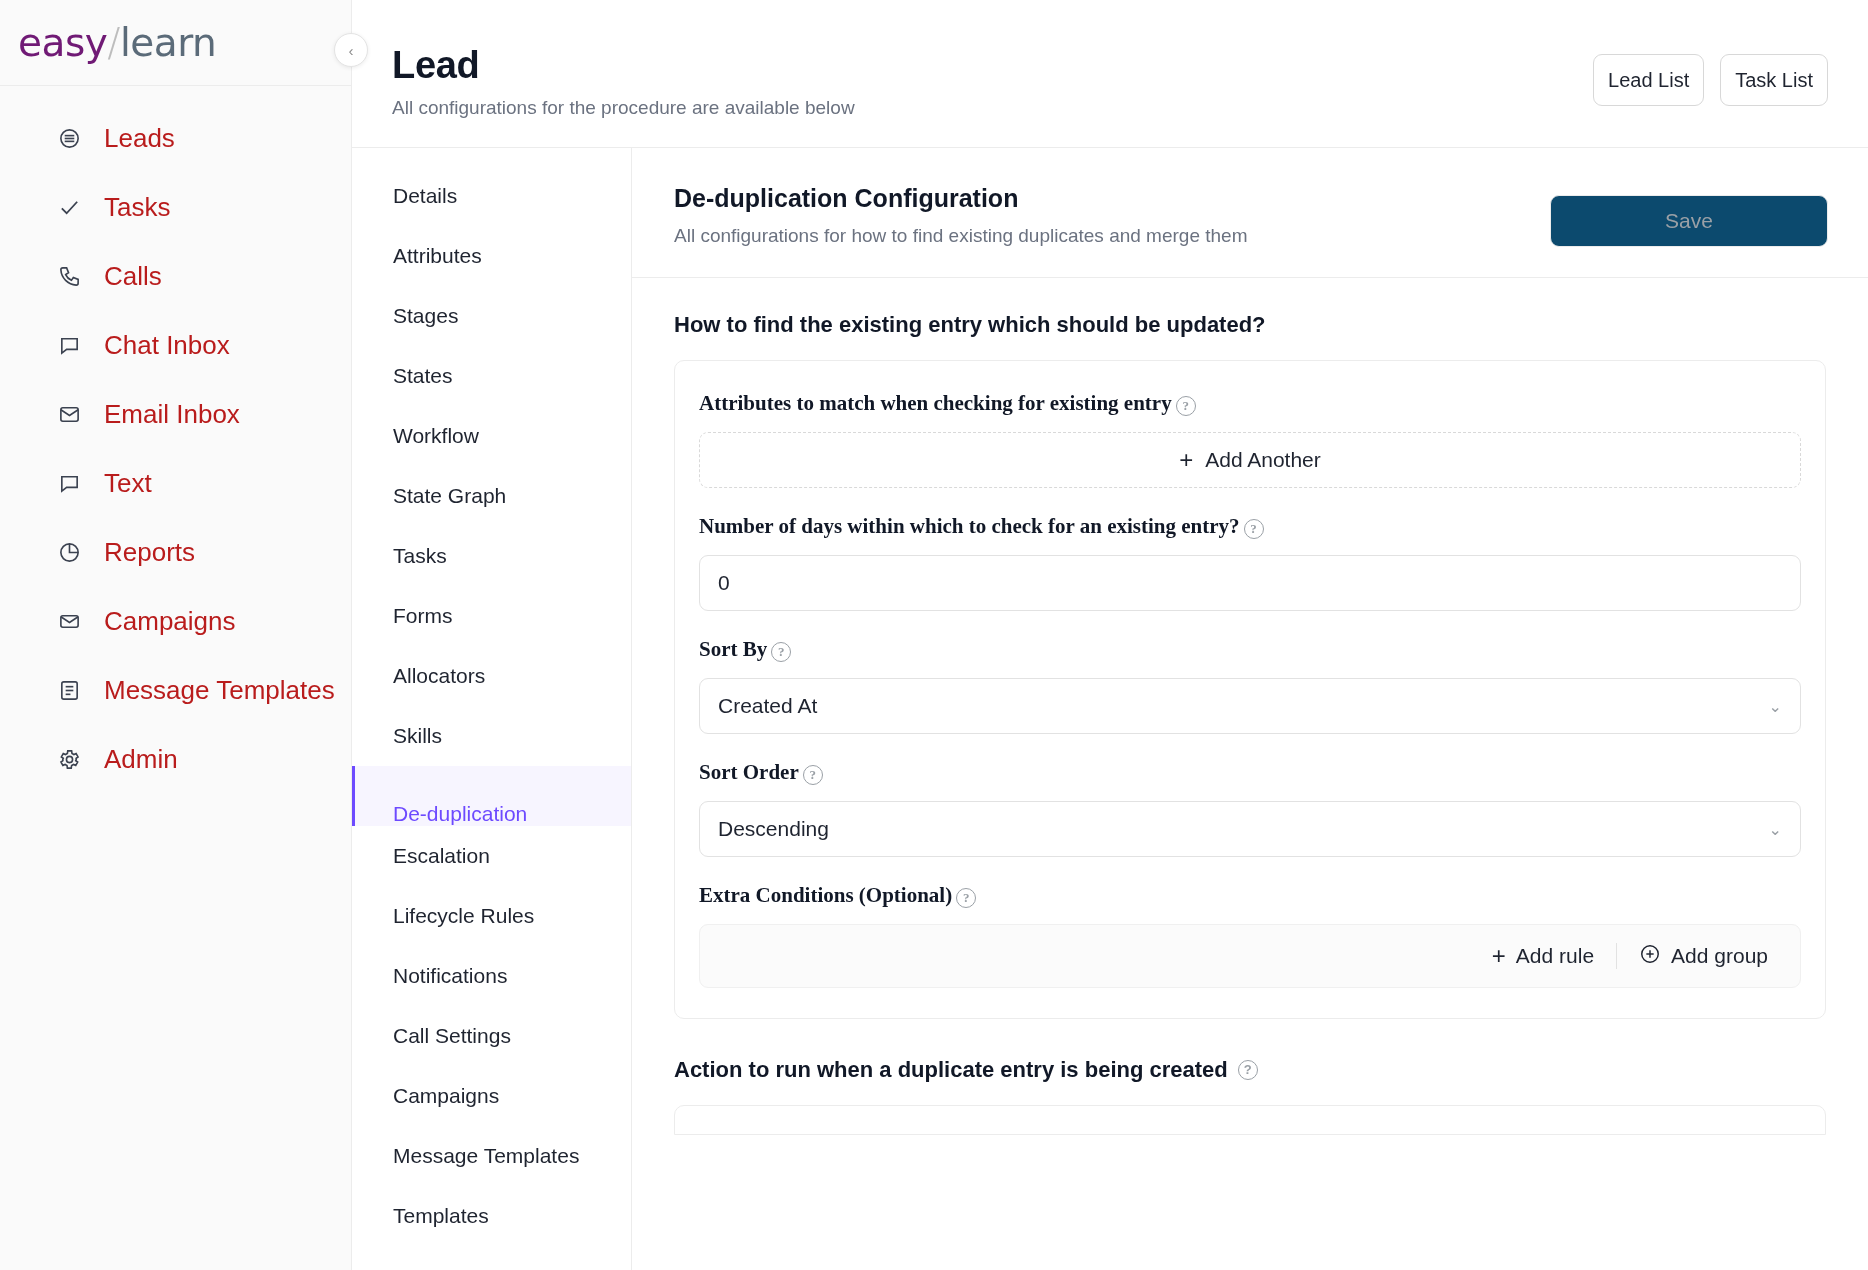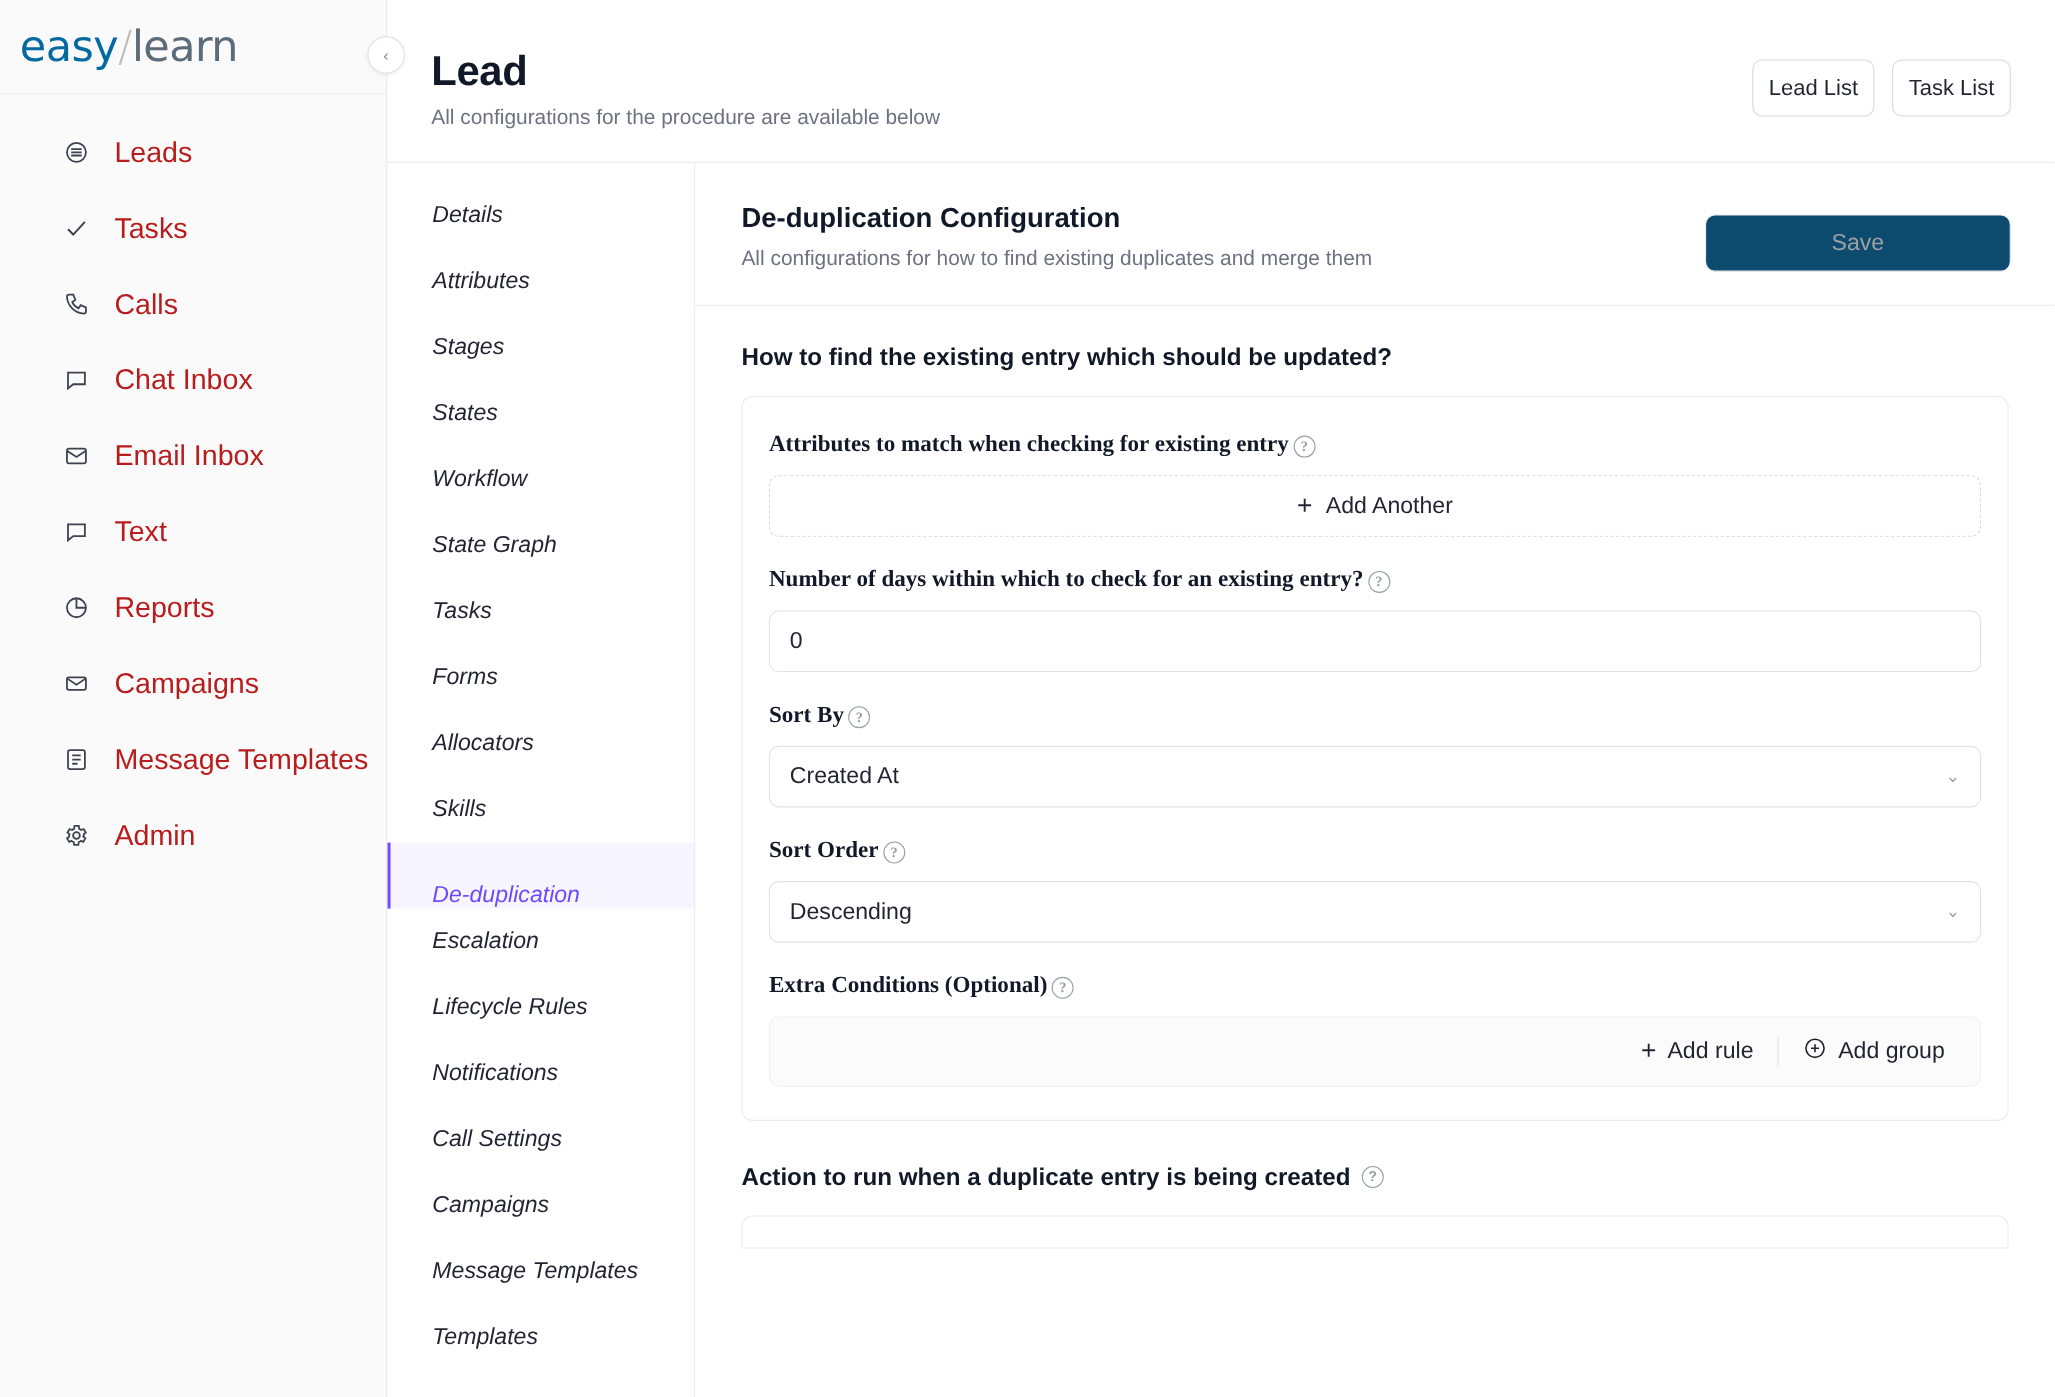--- a/index.html
+++ b/index.html
@@ -27,21 +27,21 @@
     display: flex;
     align-items: center;
     padding-left: 18px;
     border-bottom: 1px solid #ececec;
   }
   .brand-text {
     font-size: 39px;
     letter-spacing: -0.5px;
     font-family: "DejaVu Sans", sans-serif;
   }
-  .brand-easy { color: #0369a1; }
+  .brand-easy { color: #701a75; }
   .brand-slash { color: #bdbdbd; font-weight: 300; }
   .brand-learn { color: #5b6b79; }
 
   .nav { padding-top: 18px; }
   .nav-item {
     display: flex;
     align-items: center;
     gap: 22px;
     height: 69px;
     padding-left: 56px;
@@ -98,21 +98,20 @@
 
   .body-split { flex: 1; display: flex; min-height: 0; border-top: 1px solid #ececec; margin-top: 28px; }
 
   
   .config-nav {
     width: 280px;
     flex: 0 0 280px;
     border-right: 1px solid #ececec;
     padding-top: 18px;
     overflow: hidden;
-    font-style: italic;
   }
   .config-item {
     height: 60px;
     display: flex;
     align-items: center;
     padding-left: 38px;
     font-size: 21px;
     color: #1f2430;
     cursor: pointer;
     border-left: 3px solid transparent;

